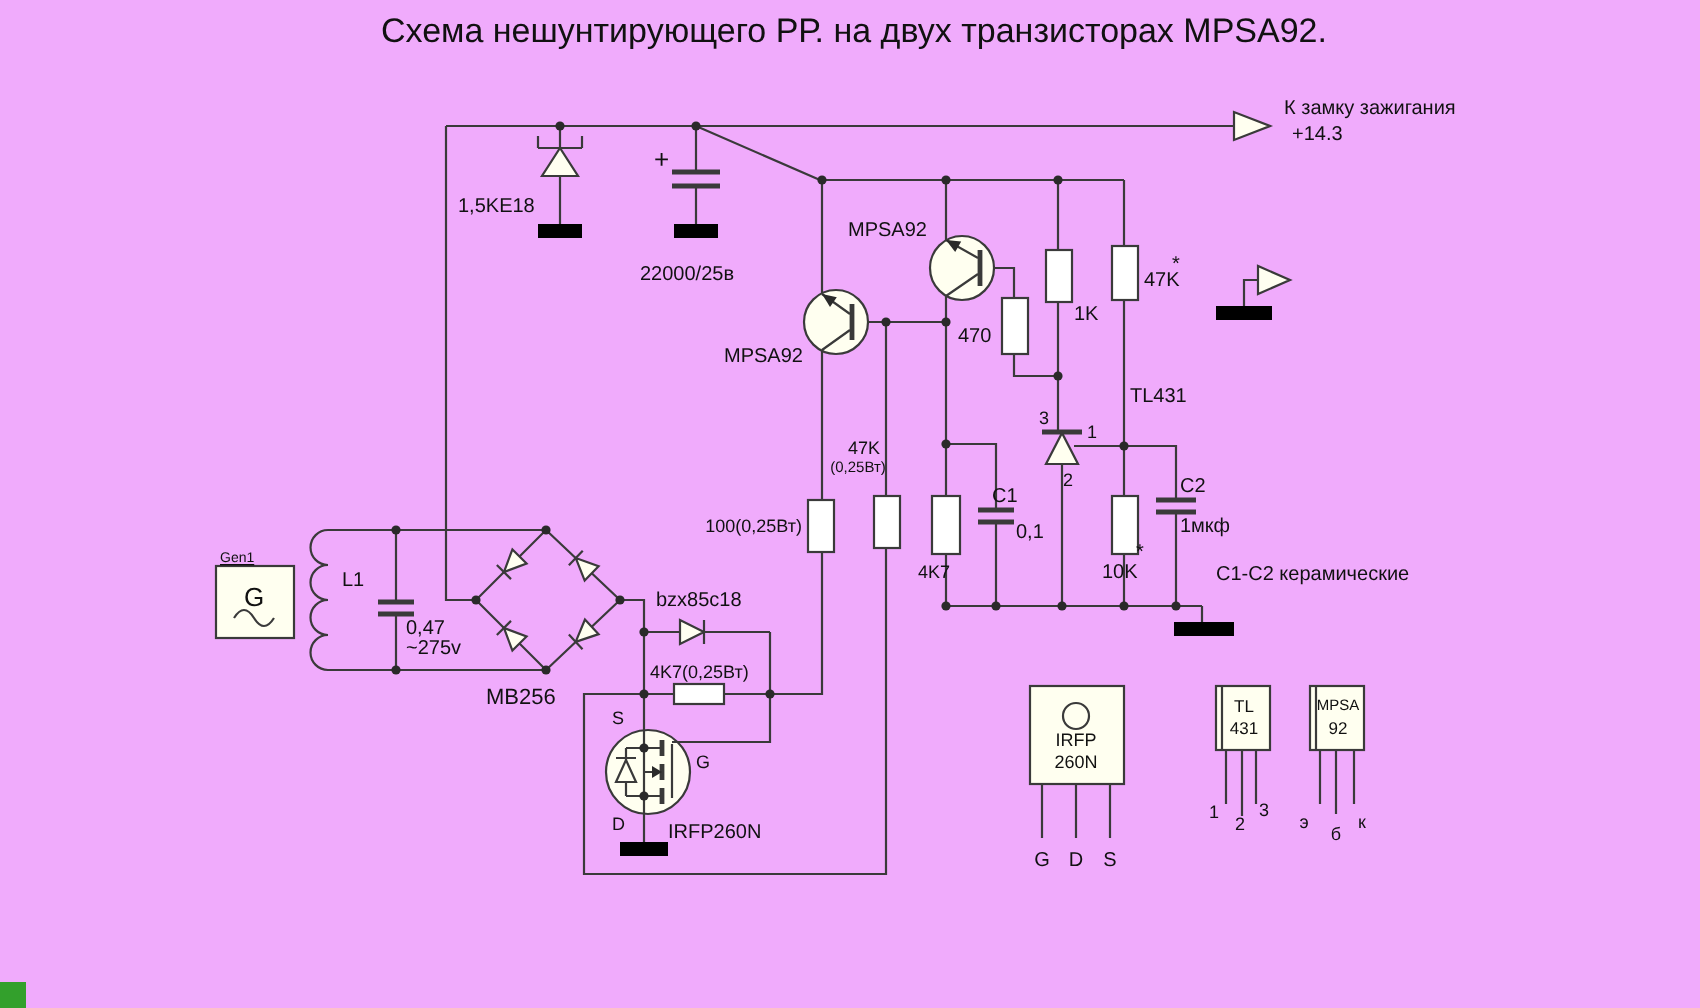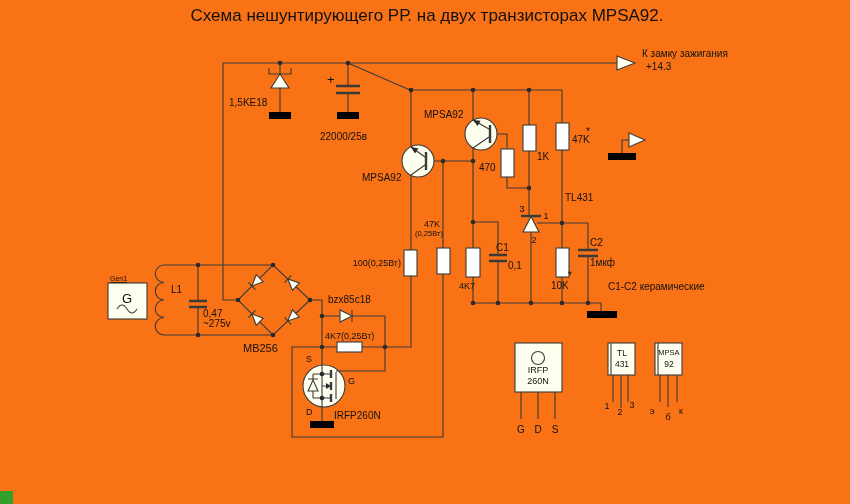--- a/index.html
+++ b/index.html
@@ -1,17 +1,17 @@
 <!DOCTYPE html>
 <html><head>
 <meta charset="utf-8">
 <style>
   html,body{margin:0;padding:0;}
   body{width:850px;height:504px;background:#fffff0;font-family:"Liberation Sans",sans-serif;}
-  .stage{position:relative;width:850px;height:504px;background:#f97316;overflow:hidden;}
+  .stage{position:relative;width:850px;height:504px;background:#f0abfc;overflow:hidden;}
   svg text{fill:#111;}
   .wire{stroke:#3a3a3a;stroke-width:1.1;fill:none;}
   .wire2{stroke:#3a3a3a;stroke-width:2.4;fill:none;}
   .sym{stroke:#3a3a3a;stroke-width:1.1;fill:#fffff0;}
   .box{stroke:#3a3a3a;stroke-width:1.1;fill:#ffffff;}
   .fillb{fill:#2a2a2a;stroke:none;}
   .gnd{fill:#000;stroke:none;}
   .t17{font-size:17px;}
   .t11{font-size:11px;}
   .t10{font-size:10px;}

